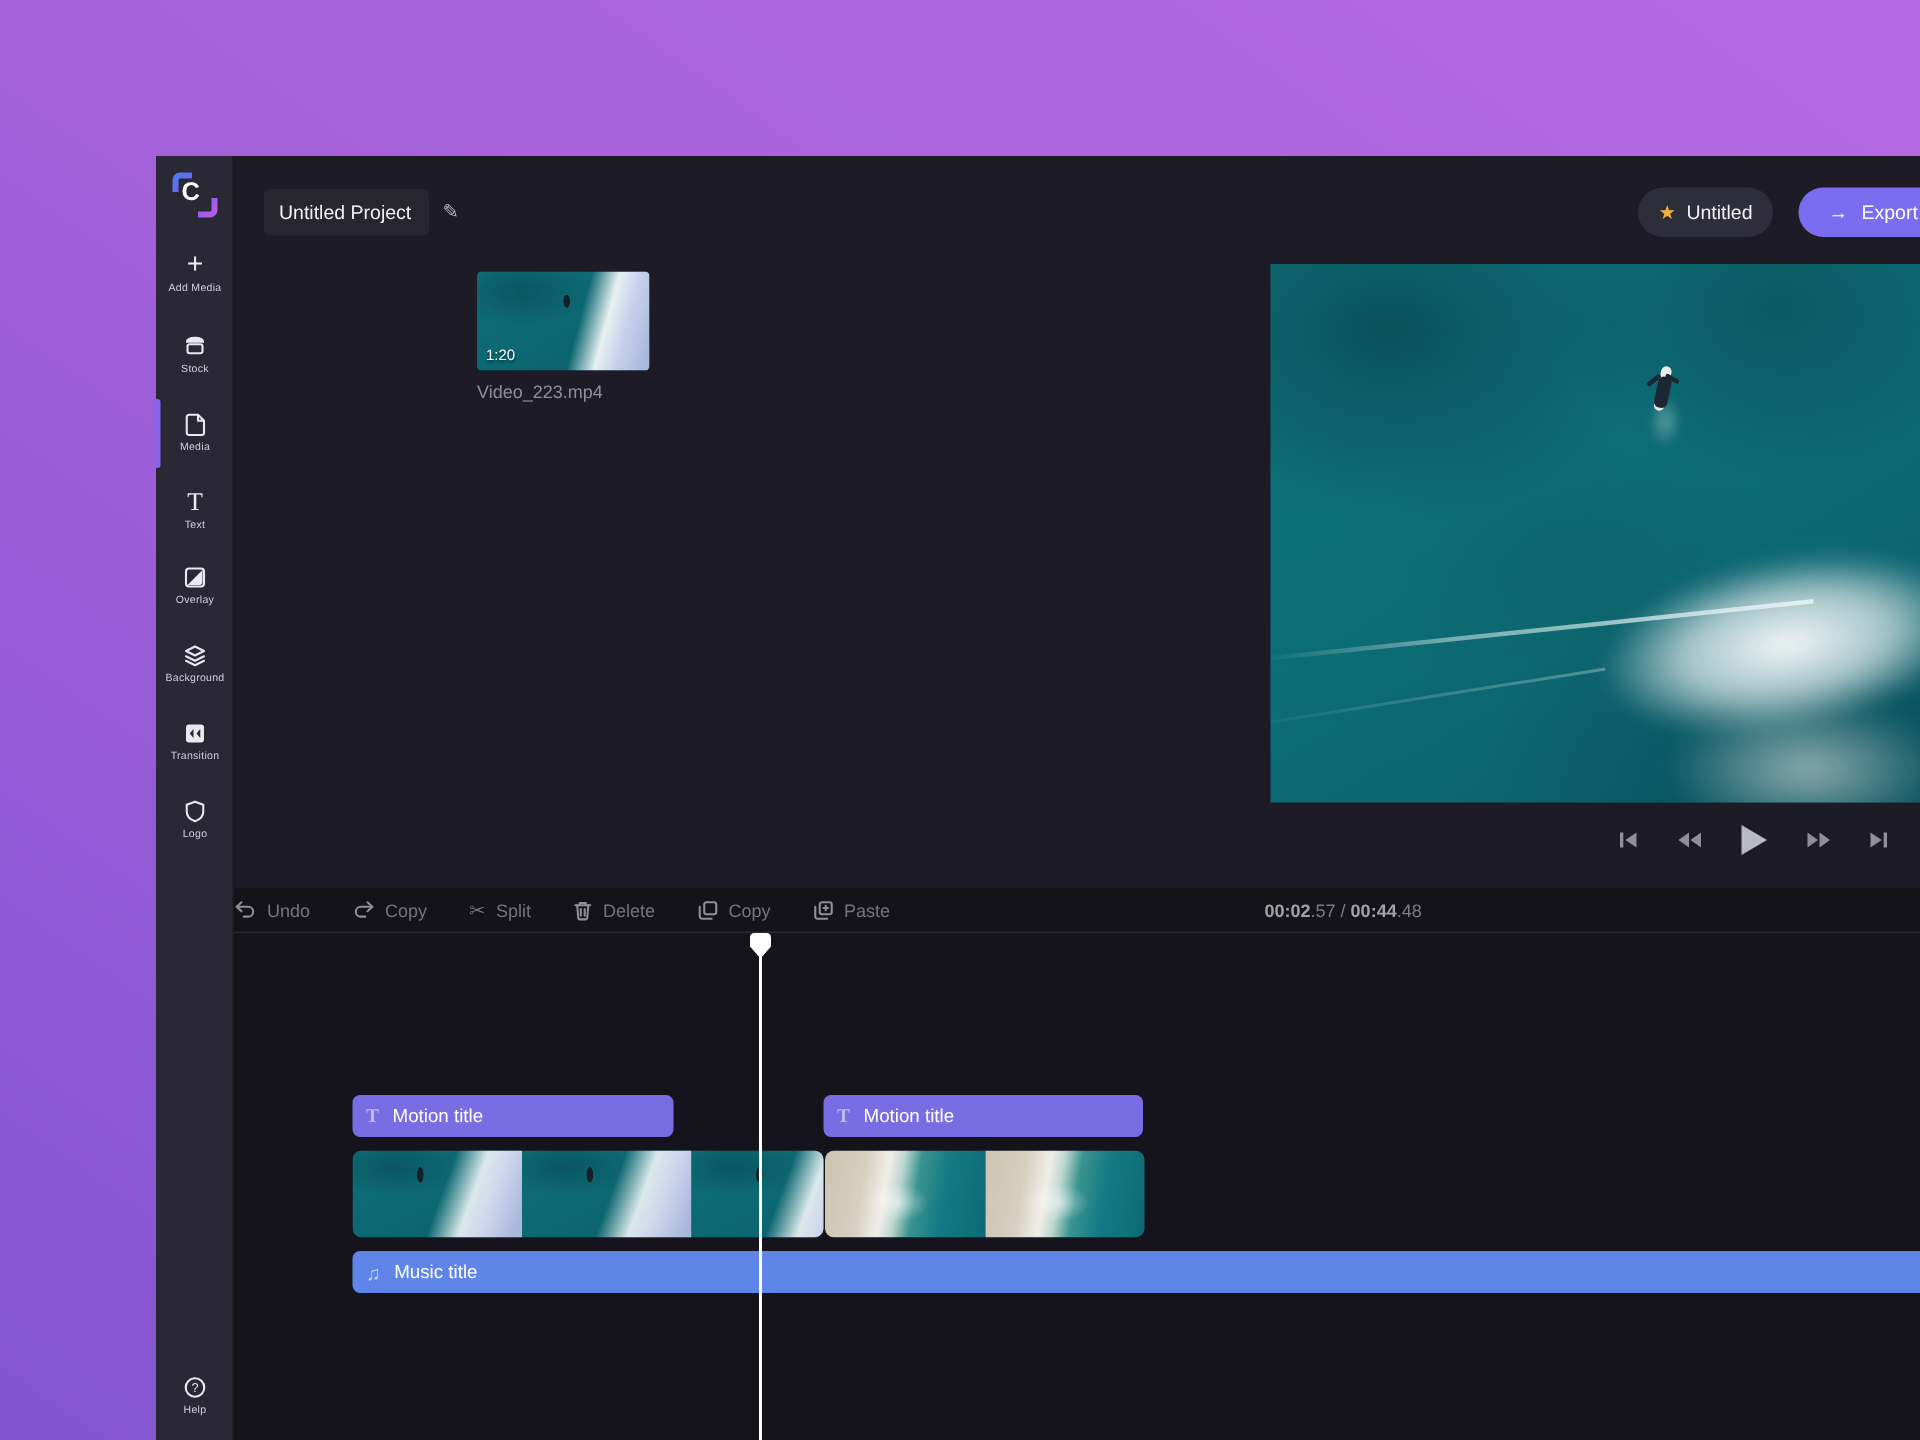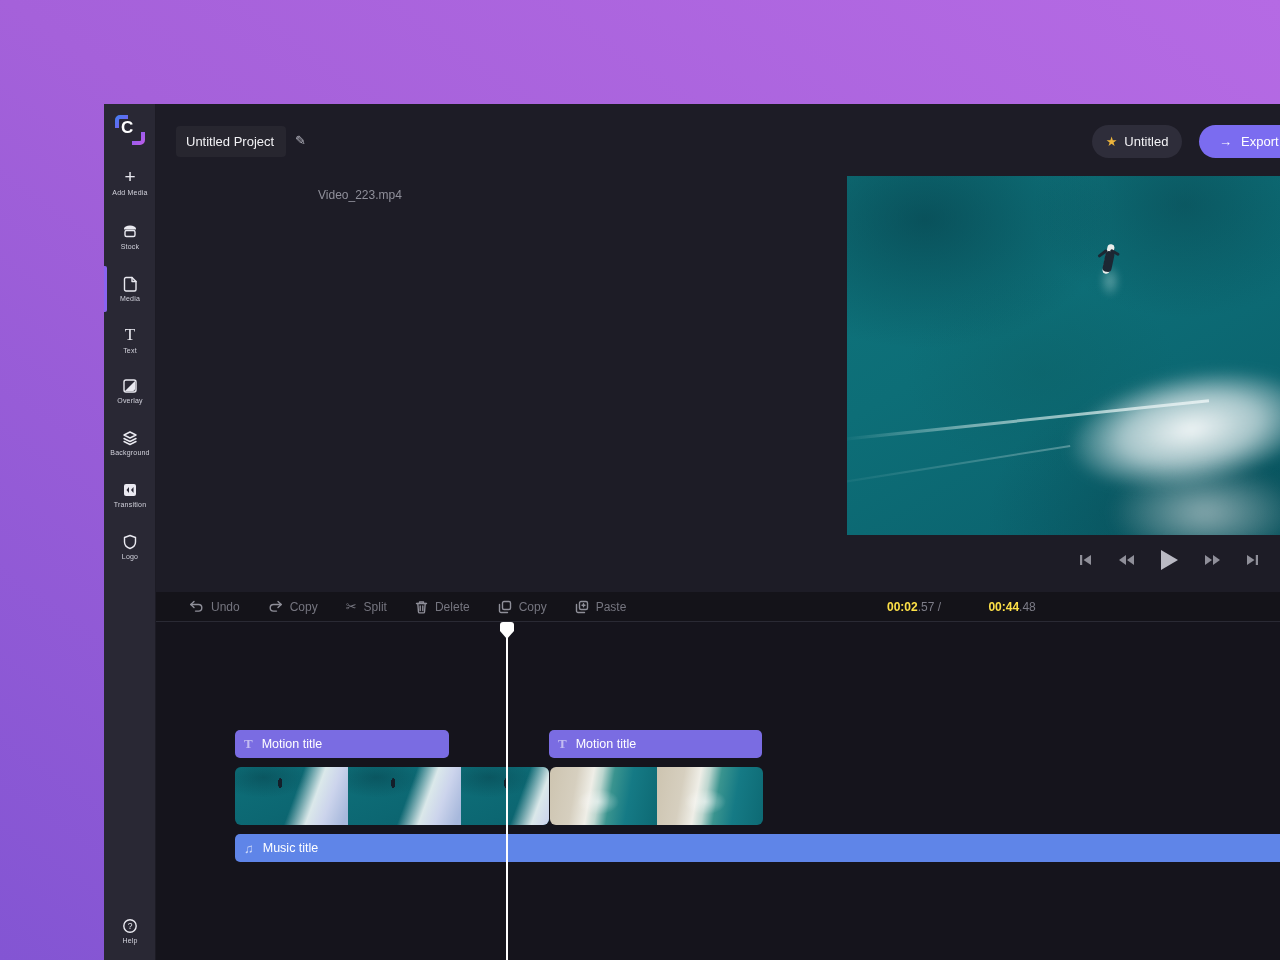--- a/index.html
+++ b/index.html
@@ -80,26 +80,26 @@
   .surfer .arm-l { position:absolute; left:0px; top:10px; width:11px; height:2.5px; background:#1c2733; border-radius:2px; transform:rotate(-38deg); }
   .surfer .arm-r { position:absolute; left:13px; top:9px; width:10px; height:2.5px; background:#1c2733; border-radius:2px; transform:rotate(30deg); }
 
   
   .playback { position:absolute; left:972px; top:440px; width:186px; height:32px;
     display:flex; align-items:center; justify-content:space-between; }
   .pb-btn { background:none; border:none; cursor:pointer; padding:2px; line-height:0; }
 
   
   .toolbar { position:absolute; left:52px; top:488px; width:1124px; height:30px;
-    background:#141319; border-bottom:1px solid #2a2a34; display:flex; align-items:center; padding-left:33px; gap:28px; }
+    background:#141319; border-bottom:1px solid #2a2a34; display:flex; align-items:center; gap:28px; }
   .tb-btn { background:none; border:none; color:#75757f; font-size:12px; font-family:inherit;
     display:flex; align-items:center; gap:7px; cursor:pointer; }
   .tb-btn .tb-ic { line-height:0; font-size:13px; color:#75757f; }
   .time { position:absolute; left:687px; top:0; height:30px; line-height:30px; font-size:12px; color:#7c7c87; }
-  .time .strong { color:#fde047; font-weight:bold;margin-left:44px; }
+  .time .strong { color:#a3a3a3; font-weight:bold; }
 
   
   .timeline { position:absolute; left:52px; top:518px; width:1124px; height:338px; background:#15141c; }
   .playhead-line { position:absolute; left:350px; top:8px; width:2px; height:330px; background:#ffffff; z-index:9; }
   .playhead-head { position:absolute; left:344px; top:0; z-index:10; line-height:0; cursor:grab; }
 
   .clip-title { position:absolute; top:108px; height:28px; background:#7a6ce2; border-radius:5px;
     color:#fff; font-size:12.5px; display:flex; align-items:center; gap:9px; padding-left:9px; cursor:pointer; }
   .clip-title .t-ic { color:rgba(255,255,255,.55); font-size:13px; font-family:"Liberation Serif", serif; font-weight:bold; }
 
@@ -238,20 +238,23 @@
     <button class="btn-upgrade">
       <span class="star">★</span>
       <span>Untitled</span>
     </button>
     <button class="btn-export">
       <span>→</span>
       <span>Export</span>
     </button>
 
     <div class="media-card" style="left:214px;">
+      <div class="thumb art-surf">
+        <span class="duration">1:20</span>
+      </div>
       <div class="media-name">Video_223.mp4</div>
     </div>
 
     <div class="preview">
       <div class="crest"></div>
       <div class="crest2"></div>
       <div class="foam"></div>
       <div class="foam2"></div>
       <div class="surfer">
         <div class="wake"></div>

